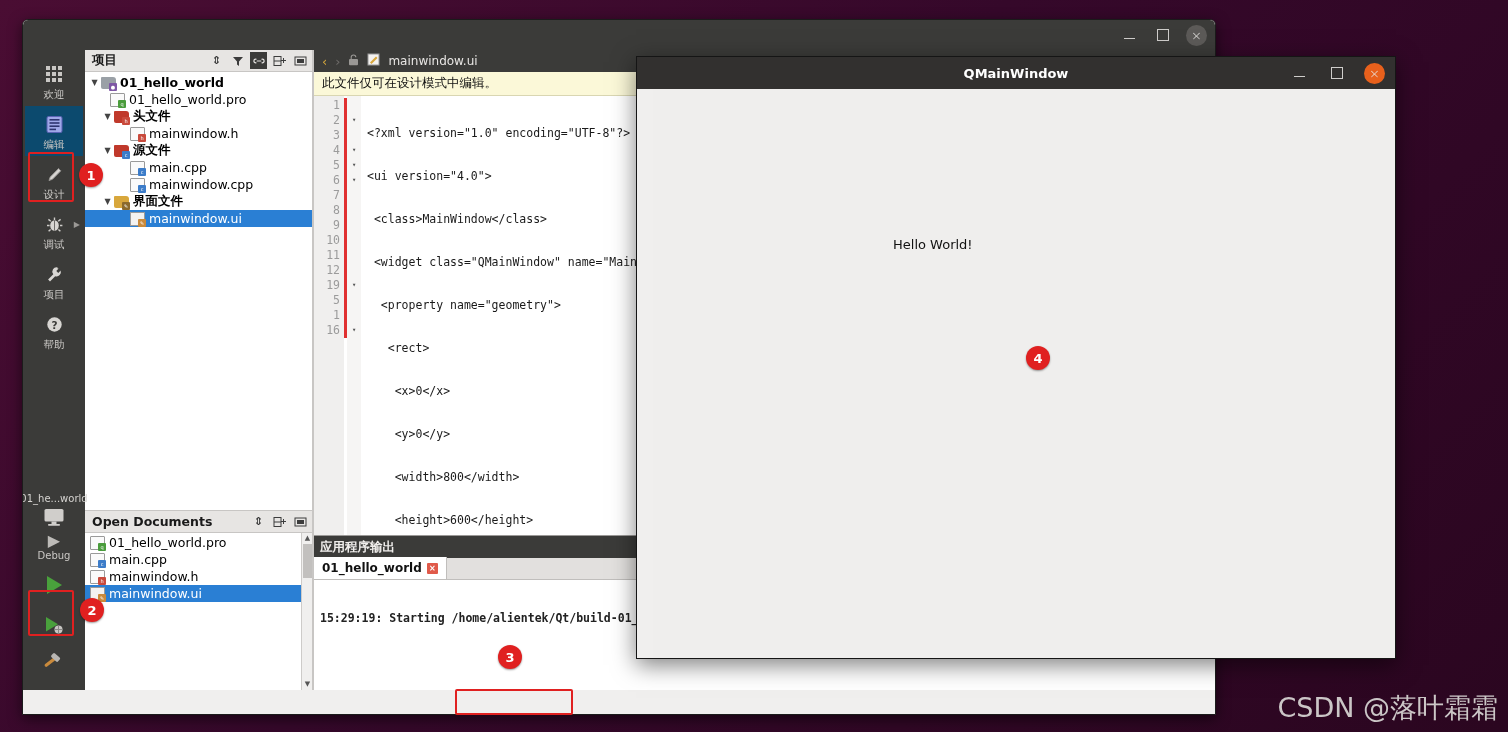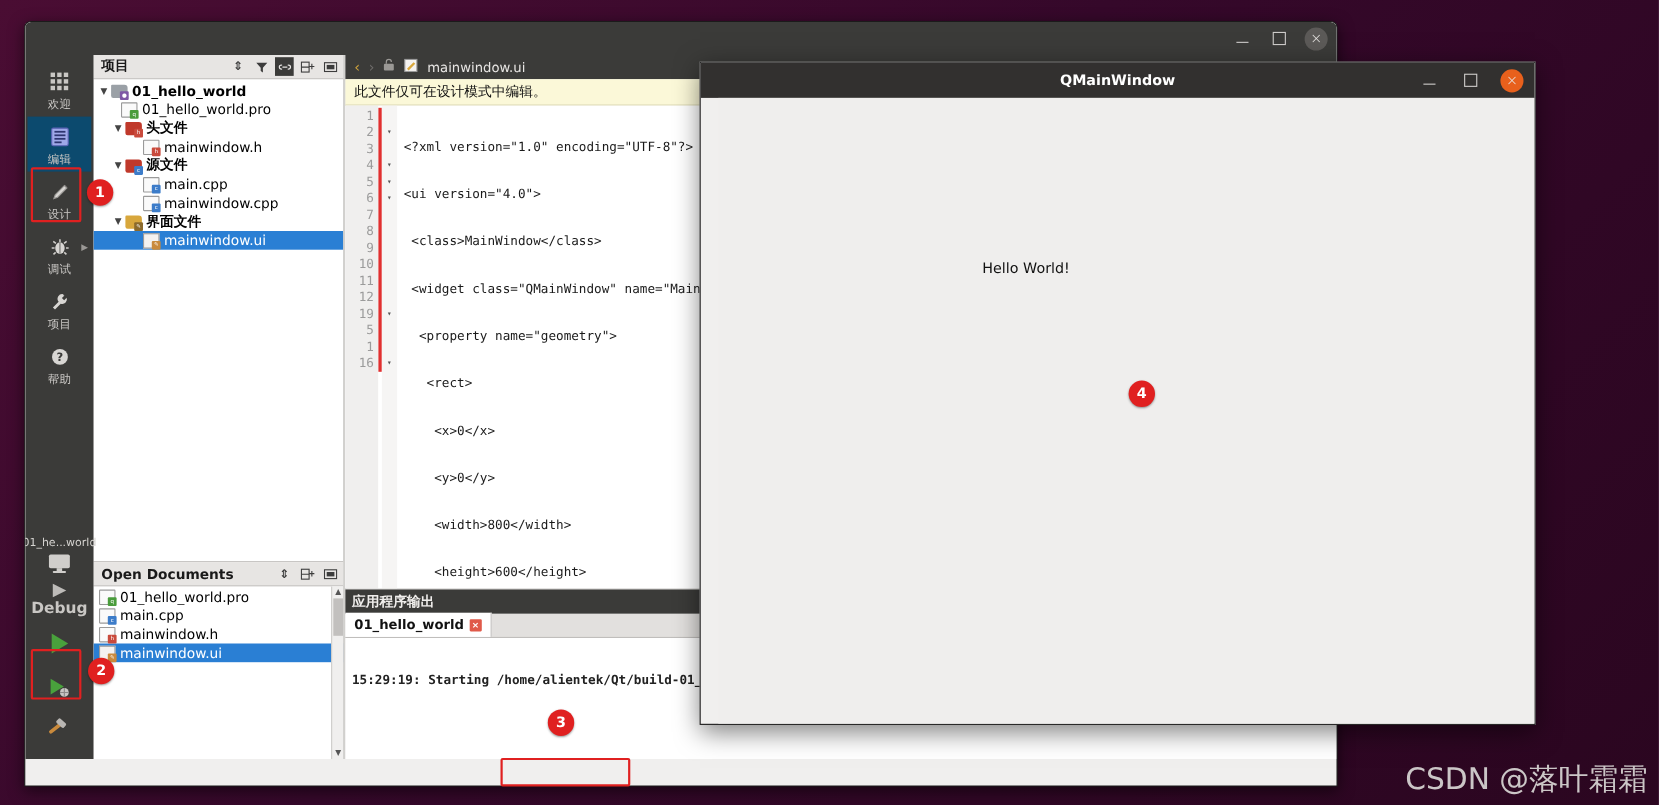--- a/index.html
+++ b/index.html
@@ -72,21 +72,21 @@
   .mode .mi-lb { font-size: 10.5px; color:#c9c7c4; }
   .mode .arrow { position:absolute; right:3px; top:14px; color:#9a9895; font-size:8px; }
   .dots { display:grid; grid-template-columns:repeat(3,4px); gap:2px; }
   .dots i { width:4px; height:4px; background:#c9c7c4; display:block; }
 
   #kit-area { margin-top: auto; width: 62px; padding-bottom: 6px;
               display:flex; flex-direction:column; align-items:center; }
   #kit-name { font-size: 10px; color:#d6d4d1; white-space:nowrap; }
   .kitrow { width:58px; display:flex; flex-direction:column; align-items:center;
             padding: 3px 0; position:relative; }
-  .kitrow .klb { font-size:14px; color:#c9c7c4;font-weight:bold; }
+  .kitrow .klb { font-size:10px; color:#c9c7c4; }
 
   
   #leftdock { width: 228px; flex: 0 0 228px; display:flex; flex-direction:column;
               background:#fff; border-right:1px solid #c8c6c4; }
   .dock-head {
     height: 22px; background:#e7e5e3; border-bottom:1px solid #c8c6c4;
     display:flex; align-items:center; padding:0 3px 0 7px; gap:4px;
     font-size:12.5px; color:#1a1a1a; font-weight:bold;
   }
   .dock-head .spacer { flex:1; }

